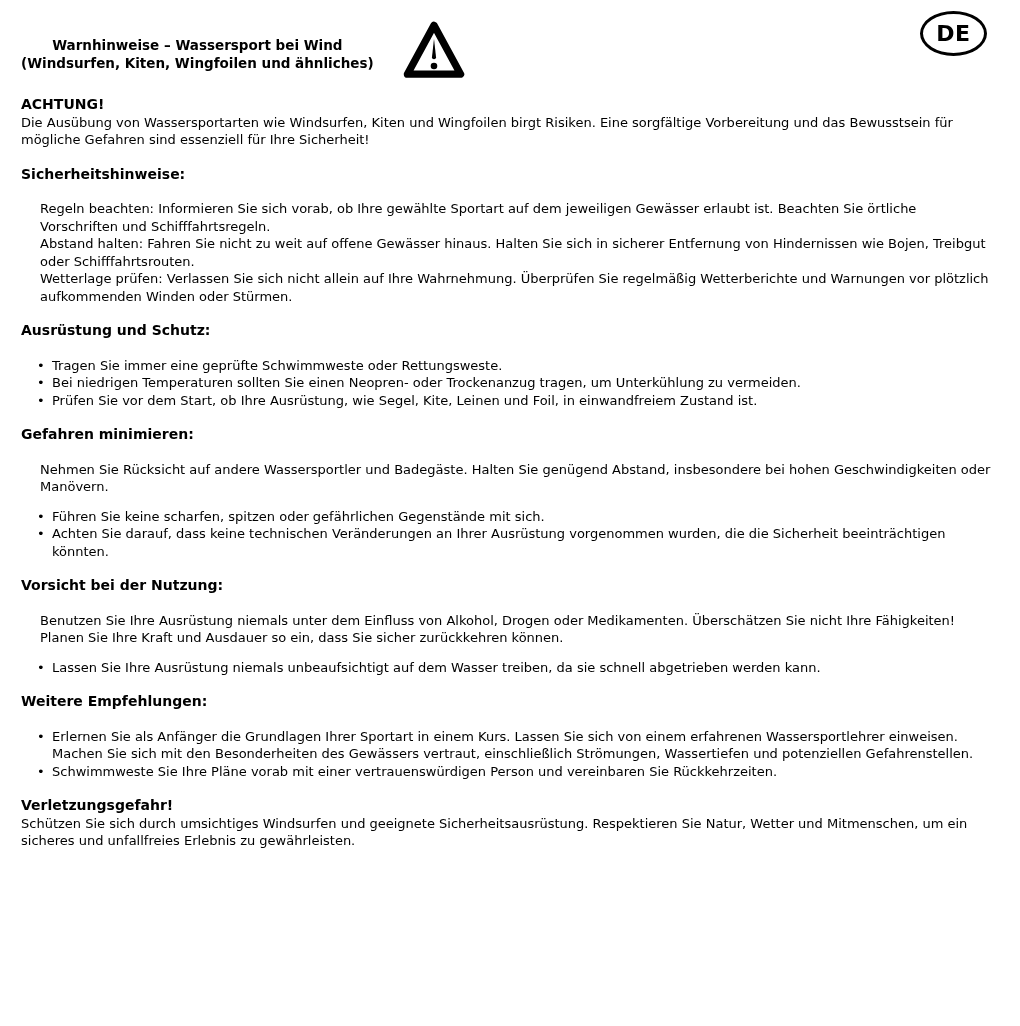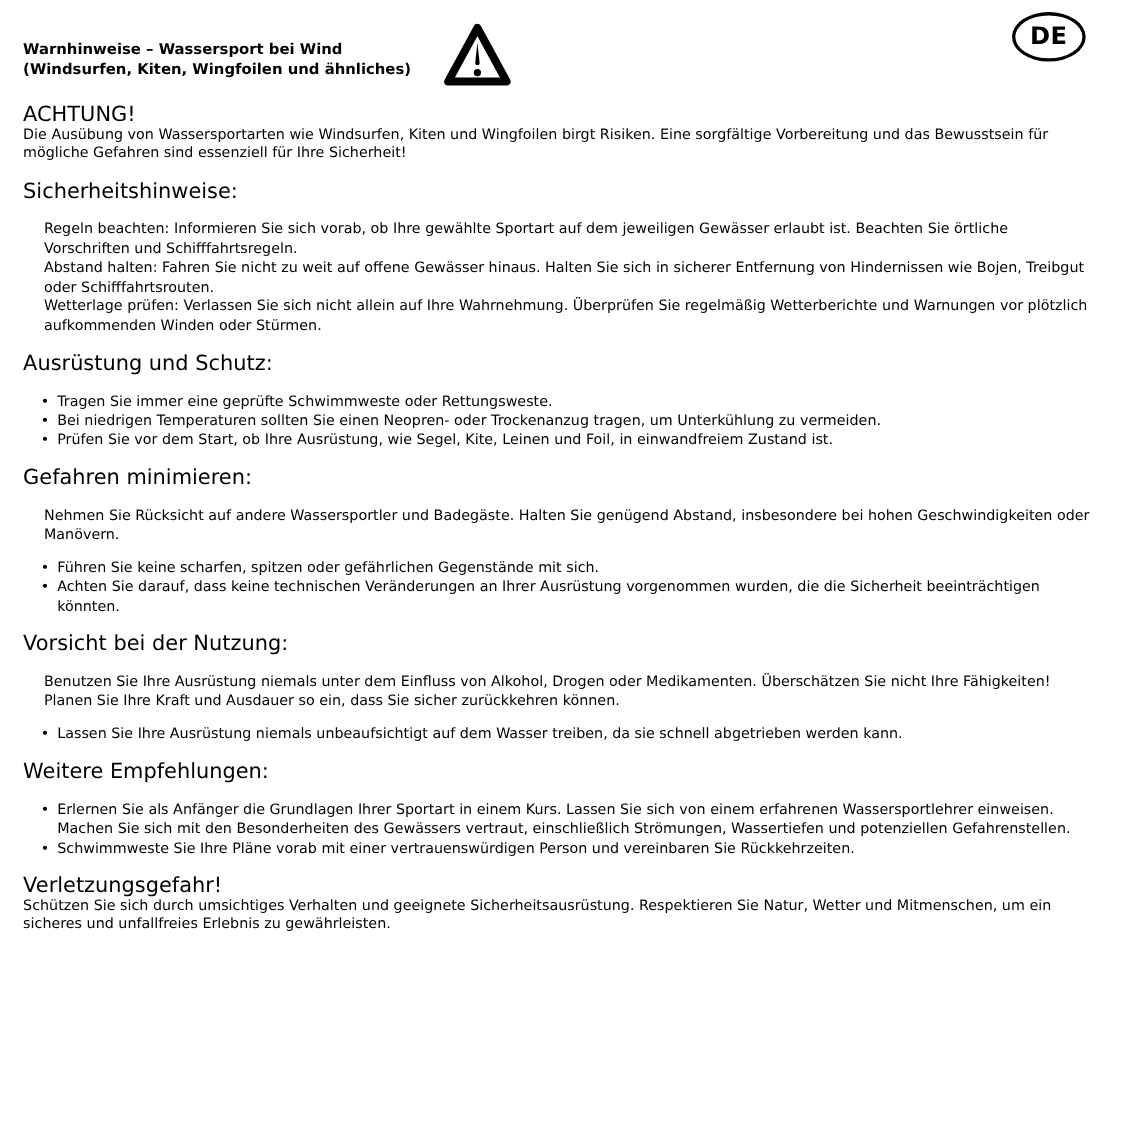--- a/index.html
+++ b/index.html
@@ -22,20 +22,21 @@
     height: 1026px;
     padding: 0 24px 0 21px;
     overflow: hidden;
     position: relative;
     background: #ffffff;
   }
   
   .doc-header {
     position: relative;
     height: 96px;
+    text-align: center;
   }
   .title-block {
     position: absolute;
     left: 0;
     top: 36px;
     font-weight: bold;
     font-size: 13.5px;
     line-height: 18px;
     white-space: nowrap;
   }
@@ -61,22 +62,22 @@
   }
   .lang-code {
     font-weight: bold;
     font-size: 22px;
     line-height: 1;
     letter-spacing: 0.5px;
   }
   
   section { margin: 0; }
   h2 {
-    font-size: 19px;
-    font-weight: normal;
+    font-size: 14px;
+    font-weight: bold;
     line-height: 17.5px;
     margin: 17px 0;
   }
   h2.tight { margin-bottom: 0; }
   h2.first { margin-top: 0; }
   p { margin: 0; }
   .indent { padding-left: 19px; }
   ul {
     list-style: none;
     margin: 12px;
@@ -161,16 +162,16 @@
       <li class="bullet">
         <p>Erlernen Sie als Anfänger die Grundlagen Ihrer Sportart in einem Kurs. Lassen Sie sich von einem erfahrenen Wassersportlehrer einweisen.</p>
         <p>Machen Sie sich mit den Besonderheiten des Gewässers vertraut, einschließlich Strömungen, Wassertiefen und potenziellen Gefahrenstellen.</p>
       </li>
       <li class="bullet">Schwimmweste Sie Ihre Pläne vorab mit einer vertrauenswürdigen Person und vereinbaren Sie Rückkehrzeiten.</li>
     </ul>
   </section>
 
   <section>
     <h2 class="tight">Verletzungsgefahr!</h2>
-    <p>Schützen Sie sich durch umsichtiges Verhalten und geeignete Sicherheitsausrüstung. Respektieren Sie Natur, Wetter und Mitmenschen, um ein sicheres und unfallfreies Erlebnis zu gewährleisten.</p>
+    <p>Schützen Sie sich durch umsichtiges Windsurfen und geeignete Sicherheitsausrüstung. Respektieren Sie Natur, Wetter und Mitmenschen, um ein sicheres und unfallfreies Erlebnis zu gewährleisten.</p>
   </section>
 
 </div>
 
 </body></html>

